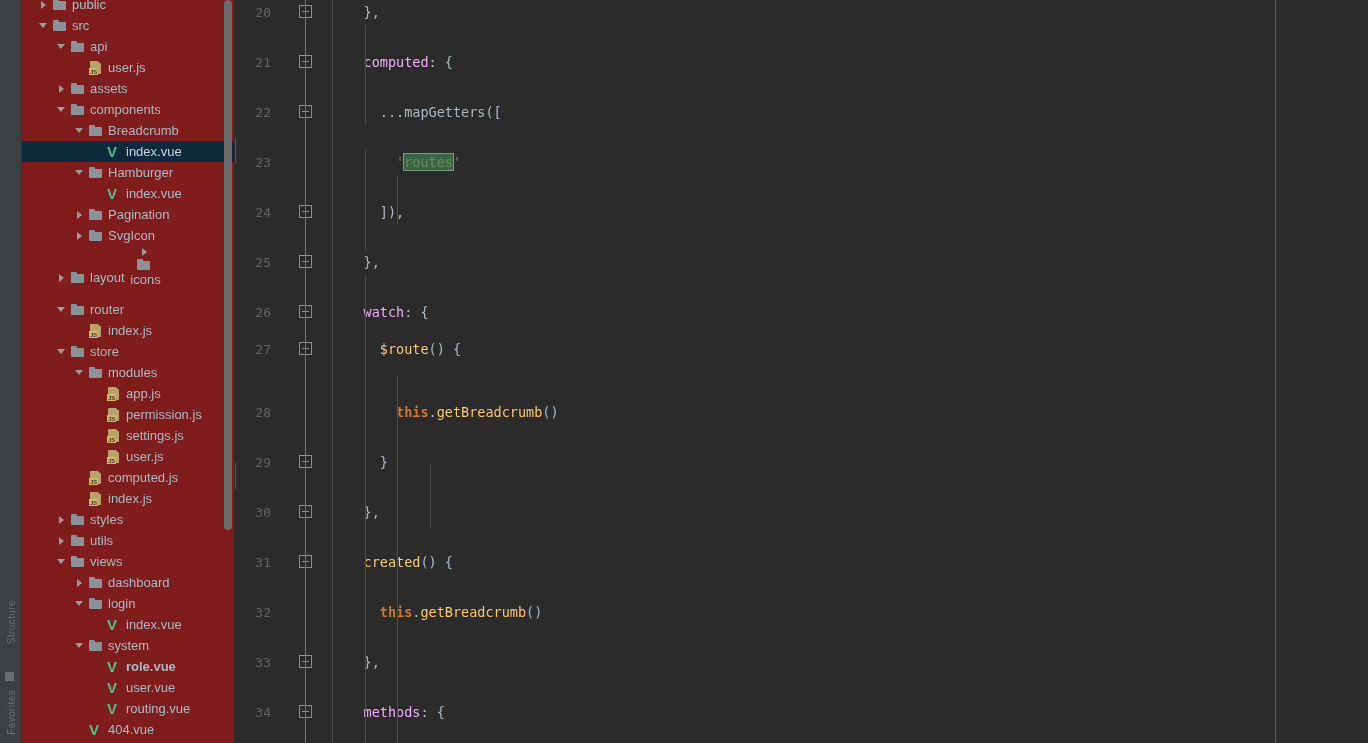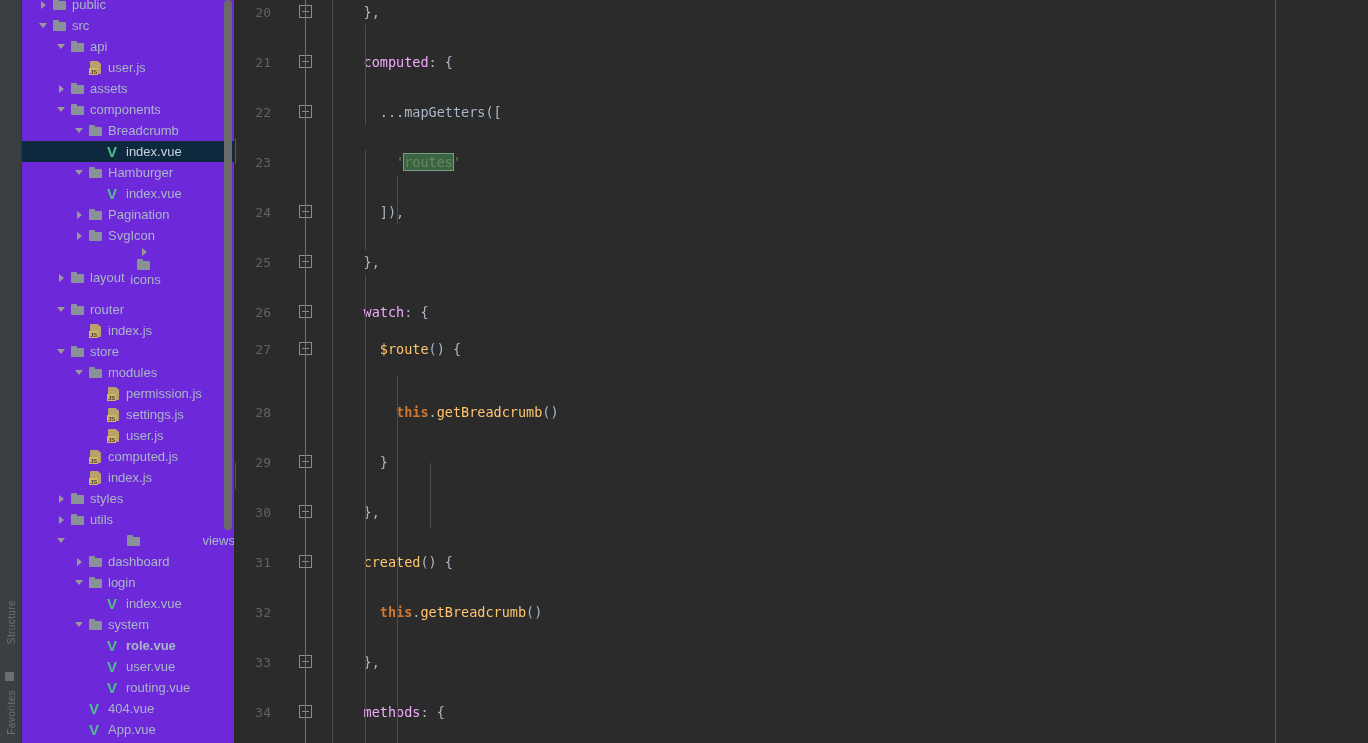--- a/index.html
+++ b/index.html
@@ -25,21 +25,21 @@
   }
   .vtext.structure { top:600px; }
   .vtext.favorites { top:690px; }
   .tool-dot {
     position:absolute; left:5px; width:9px; height:9px; background:#6b6e70;
   }
 
   
   .tree-panel {
     width:213px; flex:0 0 213px; height:743px;
-    background:#6d28d9; position:relative; overflow:hidden;
+    background:#7f1d1d; position:relative; overflow:hidden;
   }
   .tree-scroll { position:absolute; inset:0; }
   .row {
     height:21px; display:flex; align-items:center;
     font-size:13px; color:#a9b7c6; white-space:nowrap;
     font-family:"Liberation Sans", sans-serif;
     position:relative; cursor:default;
   }
   .row.selected { background:#0d293e; }
   .row .lbl { color:#a9b7c6; }
@@ -239,20 +239,25 @@
           <span class="lbl">store</span>
         </div>
         <div class="row" style="padding-left: 52px;">
           <span class="arrow down"></span>
           <span class="icon ic-folder"></span>
           <span class="lbl">modules</span>
         </div>
         <div class="row" style="padding-left: 70px;">
           <span class="arrow none"></span>
           <span class="icon ic-js"></span>
+          <span class="lbl">app.js</span>
+        </div>
+        <div class="row" style="padding-left: 70px;">
+          <span class="arrow none"></span>
+          <span class="icon ic-js"></span>
           <span class="lbl">permission.js</span>
         </div>
         <div class="row" style="padding-left: 70px;">
           <span class="arrow none"></span>
           <span class="icon ic-js"></span>
           <span class="lbl">settings.js</span>
         </div>
         <div class="row" style="padding-left: 70px;">
           <span class="arrow none"></span>
           <span class="icon ic-js"></span>
@@ -271,21 +276,21 @@
         <div class="row" style="padding-left: 34px;">
           <span class="arrow right"></span>
           <span class="icon ic-folder"></span>
           <span class="lbl">styles</span>
         </div>
         <div class="row" style="padding-left: 34px;">
           <span class="arrow right"></span>
           <span class="icon ic-folder"></span>
           <span class="lbl">utils</span>
         </div>
-        <div class="row" style="padding-left: 34px; justify-content: space-between;">
+        <div class="row" style="padding-left: 34px;">
           <span class="arrow down"></span>
           <span class="icon ic-folder"></span>
           <span class="lbl">views</span>
         </div>
         <div class="row" style="padding-left: 52px;">
           <span class="arrow right"></span>
           <span class="icon ic-folder"></span>
           <span class="lbl">dashboard</span>
         </div>
         <div class="row" style="padding-left: 52px;">

